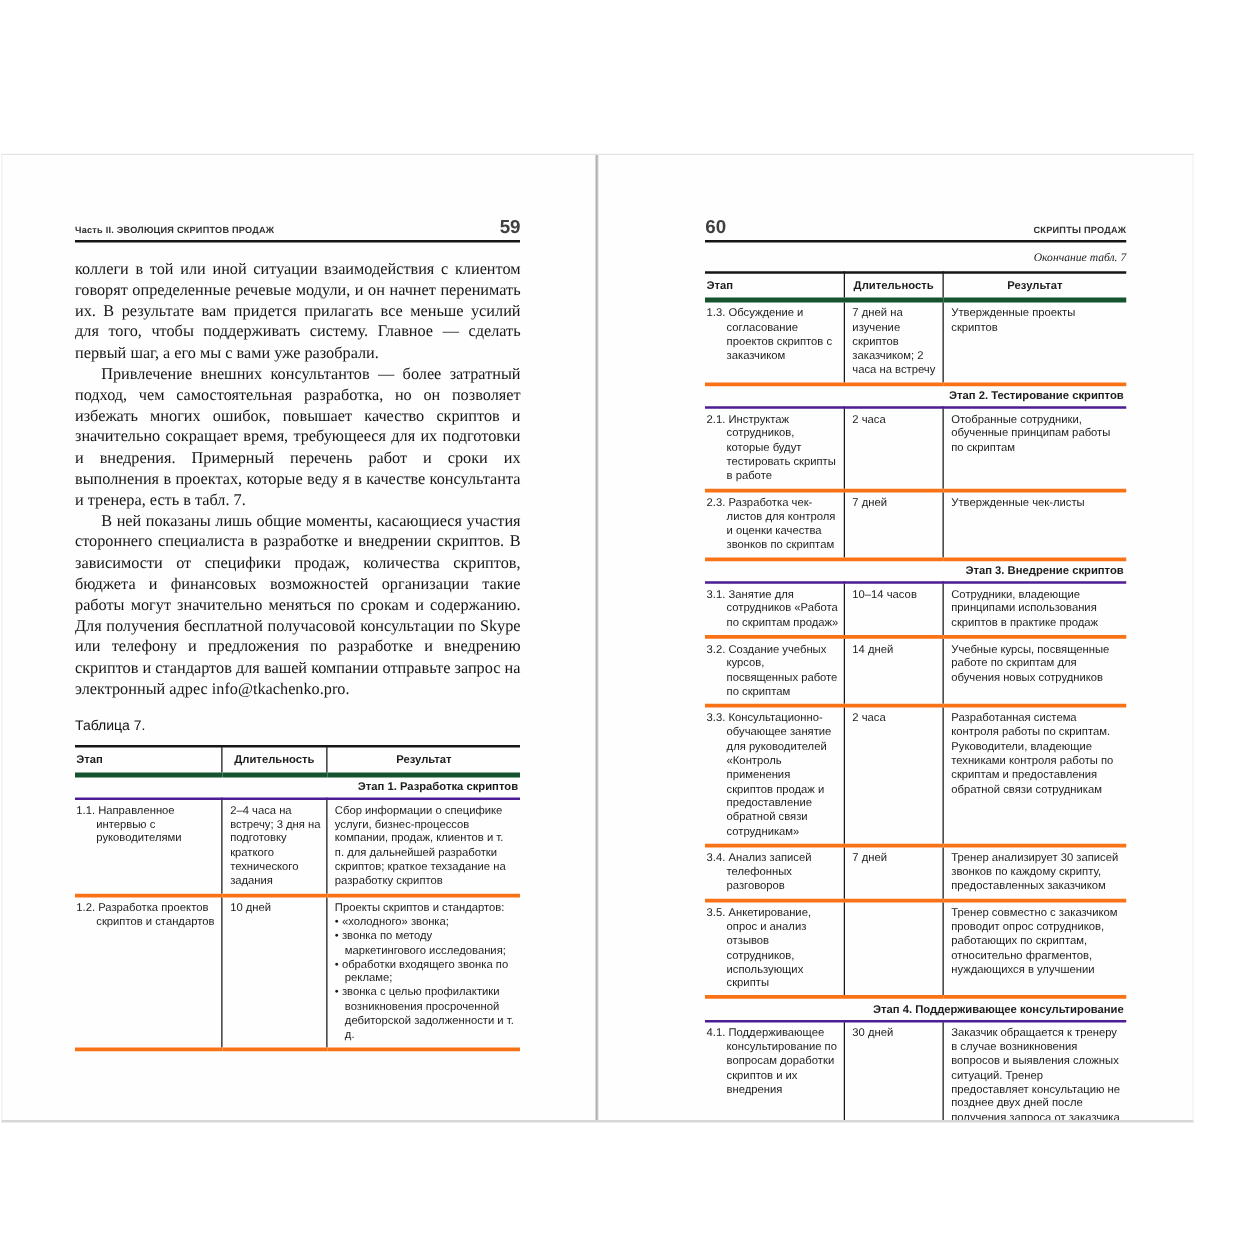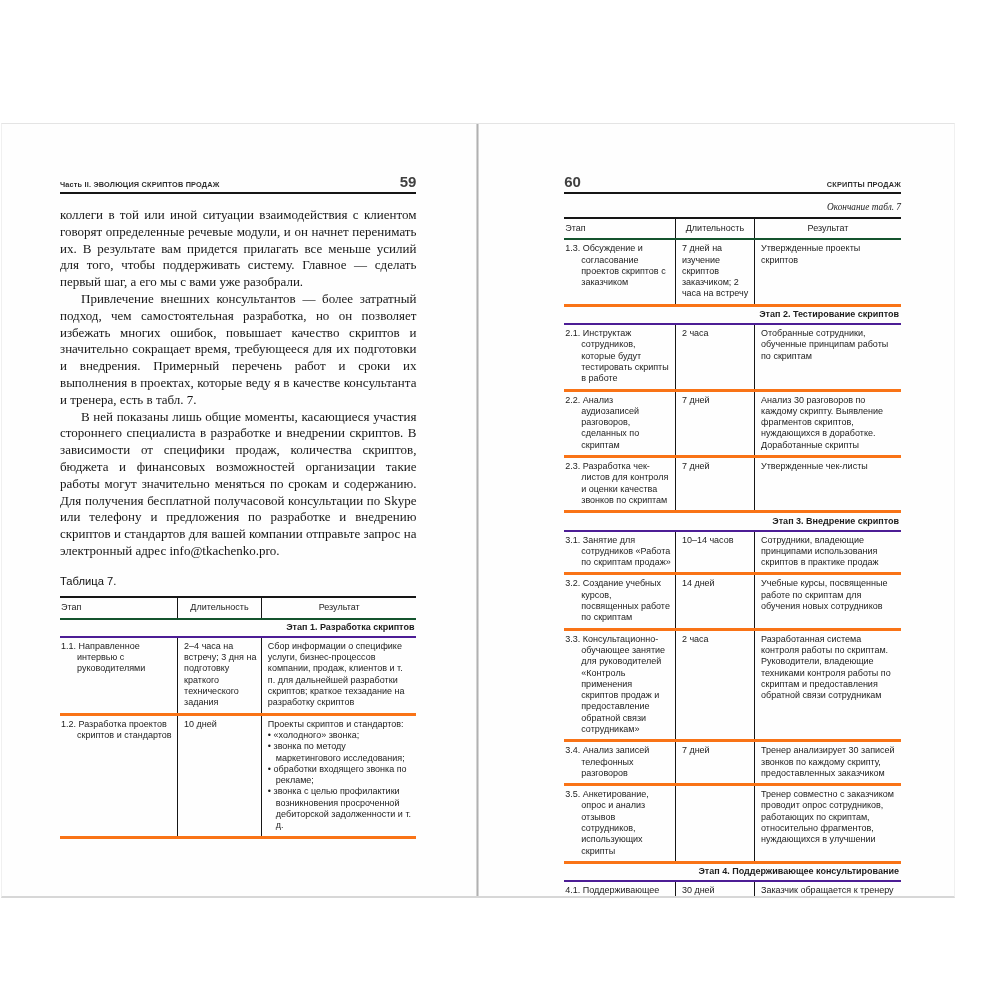--- a/index.html
+++ b/index.html
@@ -75,23 +75,23 @@
     border-top: 2px solid #161616;
     border-bottom: 2px solid #161616;
     font-size: 9px; line-height: 11.3px; color: #1c1c1c;
     margin-top: 7px;
   }
   .page-right table.book-table { margin-top: 2px; }
   table.book-table col.col-stage    { width: 33%; }
   table.book-table col.col-duration { width: 23.5%; }
   table.book-table col.col-result   { width: 43.5%; }
   table.book-table th {
-    font-size: 9px; font-weight: normal; text-align: center;
+    font-size: 9px; font-weight: bold; text-align: center;
     padding: 4px 3px 4px 3px;
-    border-bottom: 2px solid #14532d;
+    border-bottom: 4px solid #14532d;
   }
   table.book-table th:first-child { text-align: left; padding-left: 1px; }
   table.book-table th + th,
   table.book-table tr.data-row td + td { border-left: 1px solid #161616; }
   table.book-table tr.data-row td {
     vertical-align: top;
     border-bottom: 3px solid #f97316;
   }
   table.book-table tr.section-row td {
     border-top: 2px solid #161616;
@@ -191,25 +191,20 @@
             </tr>
             <tr class="section-row">
               <td colspan="3">Этап 2. Тестирование скриптов</td>
             </tr>
             <tr class="data-row">
               <td class="c0">2.1. Инструктаж сотрудников, которые будут тестировать скрипты в работе</td>
               <td class="c1">2 часа</td>
               <td class="c2">Отобранные сотрудники, обученные принципам работы по скриптам</td>
             </tr>
             <tr class="data-row">
-              <td class="c0">2.2. Анализ аудиозаписей разговоров, сделанных по скриптам</td>
-              <td class="c1">7 дней</td>
-              <td class="c2">Анализ 30 разговоров по каждому скрипту. Выявление фрагментов скриптов, нуждающихся в доработке. Доработанные скрипты</td>
-            </tr>
-            <tr class="data-row">
               <td class="c0">2.3. Разработка чек-листов для контроля и оценки качества звонков по скриптам</td>
               <td class="c1">7 дней</td>
               <td class="c2">Утвержденные чек-листы</td>
             </tr>
             <tr class="section-row">
               <td colspan="3">Этап 3. Внедрение скриптов</td>
             </tr>
             <tr class="data-row">
               <td class="c0">3.1. Занятие для сотрудников «Работа по скриптам продаж»</td>
               <td class="c1">10–14 часов</td>

